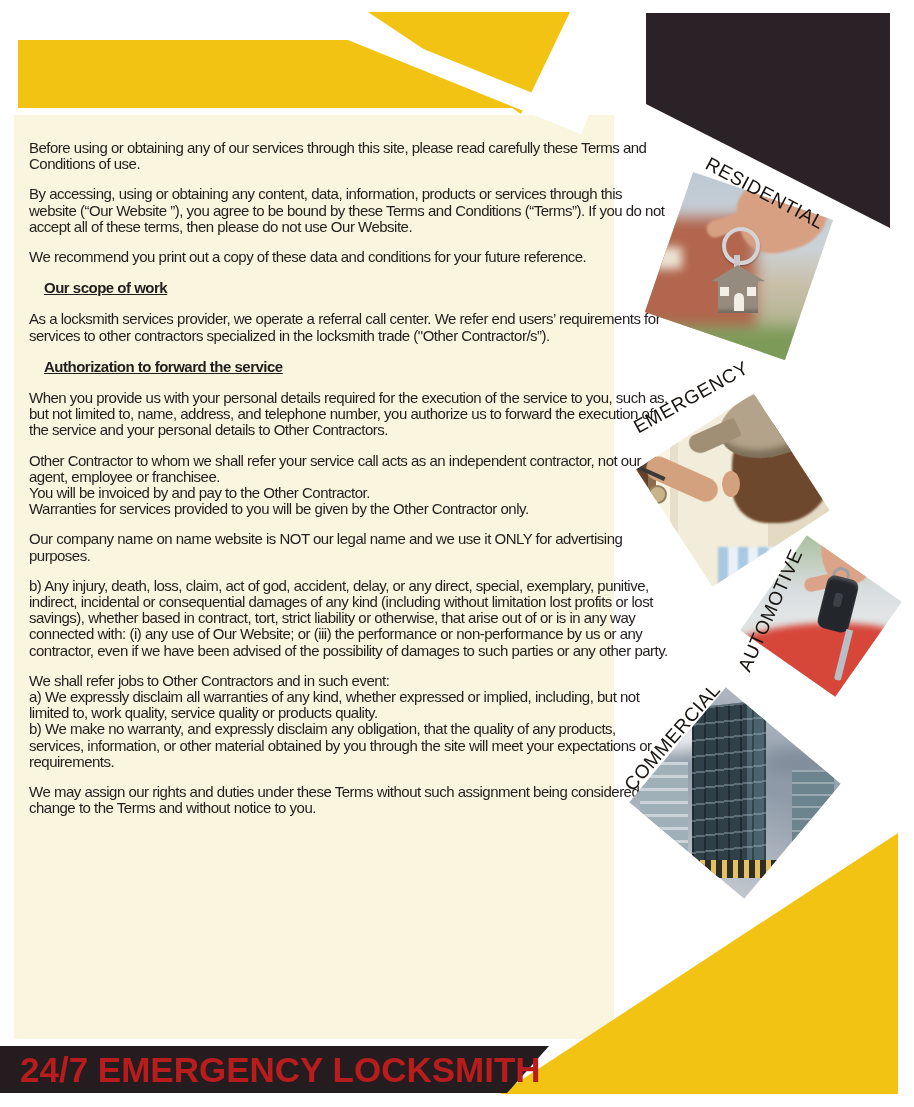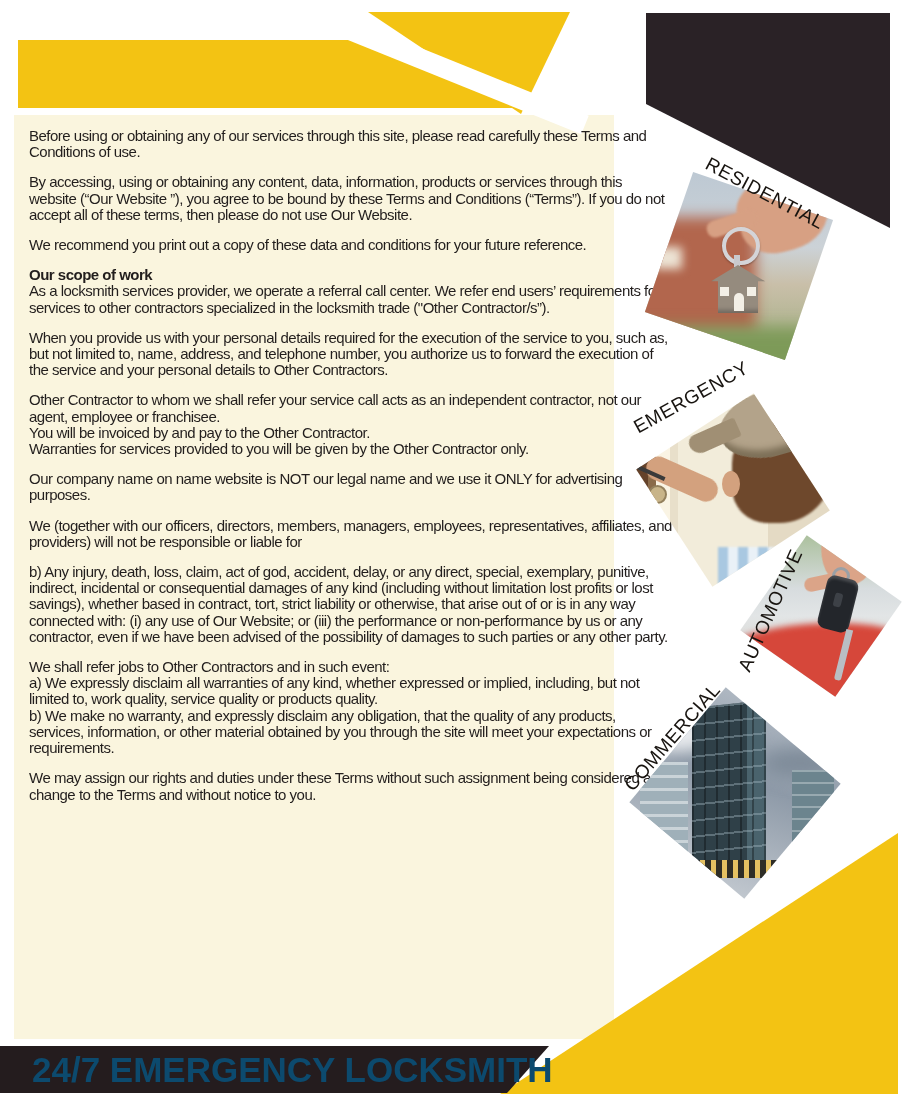--- a/index.html
+++ b/index.html
@@ -6,24 +6,24 @@
   .page{position:relative;width:914px;height:1107px;background:#fff;overflow:hidden;
         font-family:"Liberation Sans",sans-serif;color:var(--ink,#221e1d);}
   .bg{position:absolute;left:0;top:0;z-index:0;}
 
   
   .page-title{position:absolute;left:80px;top:52px;z-index:3;font-size:34px;font-weight:500;
               color:#17120f;letter-spacing:-0.5px;}
 
   
   .terms{position:absolute;left:14px;top:115px;width:672px;height:924px;z-index:1;
-         box-sizing:border-box;padding:13px 14px 0 15px;overflow:hidden;
+         box-sizing:border-box;padding:25px 14px 0 15px;overflow:hidden;
          font-size:15px;line-height:16.2px;letter-spacing:-0.5px;color:#221e1d;}
   .tp{margin:0 0 14px;white-space:pre-line;}
-  .th{margin:0;font-size:15px;font-weight:bold;}
+  .th{margin:15px;font-size:15px;font-weight:bold;text-decoration:underline;}
 
   
   .svc-label{position:absolute;z-index:3;font-size:19px;font-weight:500;letter-spacing:0.6px;
              color:#17130f;transform-origin:0 0;white-space:nowrap;}
   .l-res {left:712px;top:153px;transform:rotate(28deg);}
   .l-em  {left:630px;top:419px;transform:rotate(-29deg);}
   .l-auto{left:734px;top:666px;transform:rotate(-66deg);}
   .l-com {left:620px;top:781px;transform:rotate(-49deg);}
 
   
@@ -103,22 +103,22 @@
             background-image:repeating-linear-gradient(180deg,rgba(165,185,195,.4) 0 2px,transparent 2px 16px),
                              repeating-linear-gradient(90deg,rgba(0,0,0,.32) 0 2px,transparent 2px 12px),
                              linear-gradient(90deg,#2f4048 0 55px,#4a636d 55px);}
   .co-bldgR{right:16px;top:92px;width:42px;height:78px;background:#6c848e;
             background-image:repeating-linear-gradient(180deg,rgba(255,255,255,.3) 0 2px,transparent 2px 12px);}
   .co-lights{left:58px;top:182px;width:116px;height:18px;filter:blur(.5px);
              background:repeating-linear-gradient(90deg,#e5c162 0 5px,#2e2d26 5px 11px);}
 
   
   .banner-text{position:absolute;left:0;top:1046px;width:548px;height:47px;z-index:4;
-               display:flex;align-items:center;padding-left:32px;box-sizing:border-box;
-               color:#0c4a6e;font-size:35px;font-weight:bold;letter-spacing:0;white-space:nowrap;}
+               display:flex;align-items:center;padding-left:20px;box-sizing:border-box;
+               color:#b91c1c;font-size:35px;font-weight:bold;letter-spacing:0;white-space:nowrap;}
 </style>
 </head>
 <body>
 
 <div class="page">
 
   <svg class="bg" width="914" height="1107" viewBox="0 0 914 1107">
     <rect x="14" y="115" width="600" height="924" fill="#FAF5DE"></rect>
     <polygon points="18,40 368,40 541,108 18,108" fill="#F3C313"></polygon>
     <polygon points="368,12 570,12 521,114" fill="#F3C313"></polygon>
@@ -128,26 +128,26 @@
     <polygon points="0,1046 549,1046 507,1093 0,1093" fill="#241C1E"></polygon>
   </svg>
 
 
   <div class="terms">
     <p class="tp">Before using or obtaining any of our services through this site, please read carefully these Terms and Conditions of use.</p>
     <p class="tp">By accessing, using or obtaining any content, data, information, products or services through this website (“Our Website ”), you agree to be bound by these Terms and Conditions (“Terms”). If you do not accept all of these terms, then please do not use Our Website.</p>
     <p class="tp">We recommend you print out a copy of these data and conditions for your future reference.</p>
     <h3 class="th">Our scope of work</h3>
     <p class="tp">As a locksmith services provider, we operate a referral call center. We refer end users’ requirements for services to other contractors specialized in the locksmith trade ("Other Contractor/s”).</p>
+    <h3 class="th">Authorization to forward the service</h3>
     <p class="tp">When you provide us with your personal details required for the execution of the service to you, such as, but not limited to, name, address, and telephone number, you authorize us to forward the execution of the service and your personal details to Other Contractors.</p>
     <p class="tp">Other Contractor to whom we shall refer your service call acts as an independent contractor, not our agent, employee or franchisee.
 You will be invoiced by and pay to the Other Contractor.
 Warranties for services provided to you will be given by the Other Contractor only.</p>
     <p class="tp">Our company name on name website is NOT our legal name and we use it ONLY for advertising purposes.</p>
-    <p class="tp">We (together with our officers, directors, members, managers, employees, representatives, affiliates, and providers) will not be responsible or liable for</p>
     <p class="tp">b) Any injury, death, loss, claim, act of god, accident, delay, or any direct, special, exemplary, punitive, indirect, incidental or consequential damages of any kind (including without limitation lost profits or lost savings), whether based in contract, tort, strict liability or otherwise, that arise out of or is in any way connected with: (i) any use of Our Website; or (iii) the performance or non-performance by us or any contractor, even if we have been advised of the possibility of damages to such parties or any other party.</p>
     <p class="tp">We shall refer jobs to Other Contractors and in such event:
 a) We expressly disclaim all warranties of any kind, whether expressed or implied, including, but not limited to, work quality, service quality or products quality.
 b) We make no warranty, and expressly disclaim any obligation, that the quality of any products, services, information, or other material obtained by you through the site will meet your expectations or requirements.</p>
     <p class="tp">We may assign our rights and duties under these Terms without such assignment being considered a change to the Terms and without notice to you.</p>
   </div>
 
   <div class="svc-label l-res">RESIDENTIAL</div>
   <div class="svc-label l-em">EMERGENCY</div>
   <div class="svc-label l-auto">AUTOMOTIVE</div>

